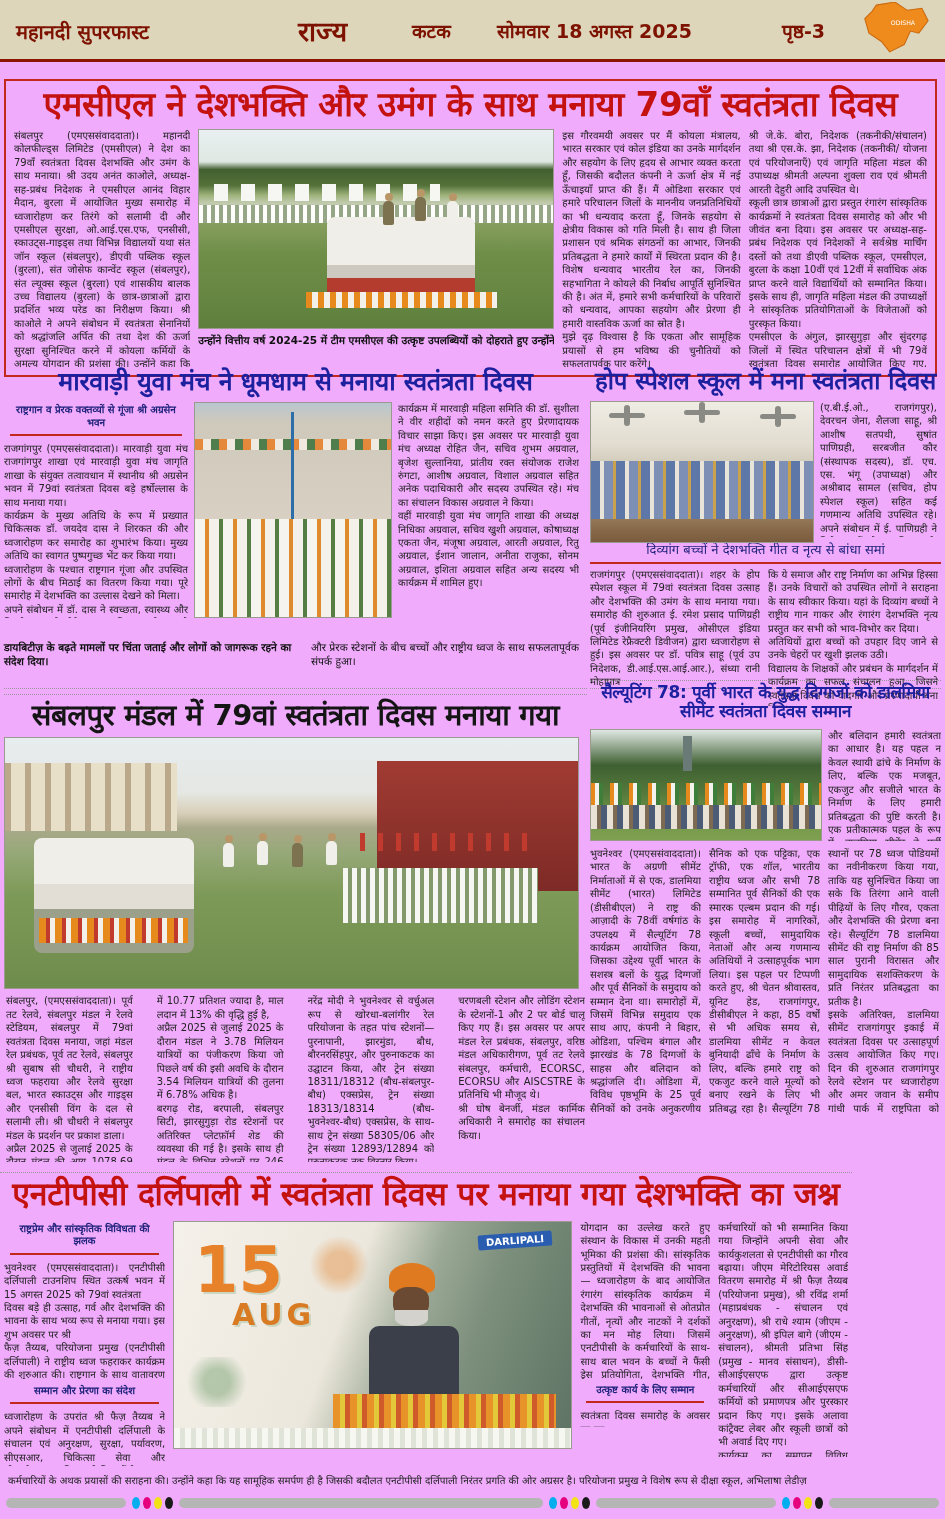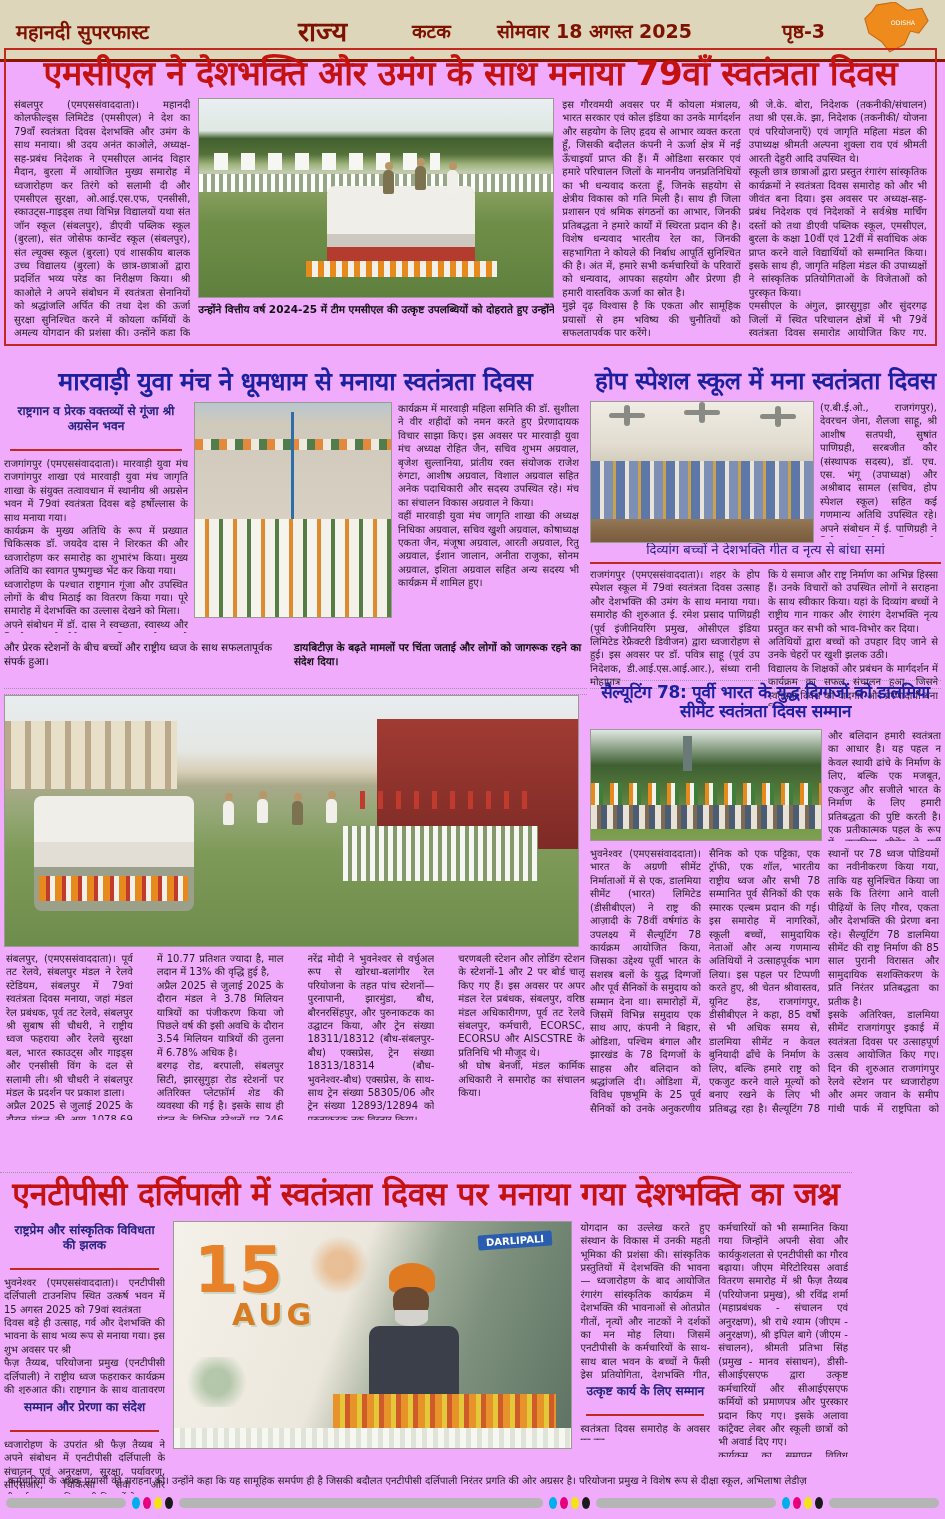--- a/index.html
+++ b/index.html
@@ -16,35 +16,35 @@
   .mh-page{left:782px;top:18px;font-size:19px;}
   .mh-map{position:absolute;left:856px;top:2px;width:84px;height:54px;}
   
   .sect{position:absolute;}
   .head-red{color:#c41210;}
   .head-blue{color:#1c1f9e;}
   .head-blk{color:#151515;}
   .headline{margin:0;text-align:center;font-weight:700;line-height:1.12;letter-spacing:-0.3px;}
   .col{font-size:10px;line-height:13.4px;text-align:justify;white-space:pre-line;
        overflow:hidden;color:#222;}
-  .sub{font-size:12px;line-height:1.25;font-weight:700;color:#23247e;text-align:center;
-       border-bottom:2px solid #c3281e;padding-bottom:15px;margin:2px 6px 6px 6px;}
+  .sub{font-size:10px;line-height:1.25;font-weight:700;color:#23247e;text-align:center;
+       border-bottom:2px solid #c3281e;padding-bottom:5px;margin:2px 6px 6px 6px;}
   .cap{font-size:10.5px;font-weight:700;color:#111;}
   .photo{position:relative;overflow:hidden;border:1px solid #9a9a90;box-sizing:border-box;}
   .dottop{border-top:1px dotted #999;}
   .dotbot{border-bottom:1px dotted #999;}
   .fig{position:absolute;width:11px;height:24px;border-radius:5px 5px 2px 2px;background:#7d7250;}
   .fig::before{content:"";position:absolute;top:-8px;left:2px;width:8px;height:8px;
                border-radius:50%;background:#b99668;}
   .figw{background:#f0efe9;}
   .fan{position:absolute;width:36px;height:5px;background:#8a8a84;border-radius:3px;}
   .fan::before{content:"";position:absolute;left:15px;top:-8px;width:6px;height:21px;
                background:#8a8a84;border-radius:3px;}
   
-  .a1{left:4px;top:48px;width:933px;height:298px;border:2px solid #c3281e;box-sizing:border-box;}
+  .a1{left:4px;top:79px;width:933px;height:298px;border:2px solid #c3281e;box-sizing:border-box;}
   .a1 .headline{font-size:34px;margin:4px 0 6px 0;}
   .a1row{display:flex;gap:8px;padding:0 8px;height:238px;}
   
   .a2{left:4px;top:366px;width:583px;height:322px;}
   .a2 .headline{font-size:25px;margin:2px 0 6px 0;}
   .a2row{display:flex;gap:6px;height:232px;}
   .a2cap{display:flex;gap:14px;margin-top:6px;padding-bottom:5px;}
   .a3{left:590px;top:366px;width:351px;height:322px;}
   .a3 .headline{font-size:24px;margin:2px 0 6px 0;}
   .a3row{display:flex;gap:6px;height:136px;}
@@ -188,22 +188,22 @@
       </div>
       <div class="photo" id="ph-marwari">
         <div class="bunting"></div>
         <div class="pole"></div>
         <div class="women"></div>
       </div>
       <div class="col" style="width:181px;">कार्यक्रम में मारवाड़ी महिला समिति की डॉ. सुशीला ने वीर शहीदों को नमन करते हुए प्रेरणादायक विचार साझा किए। इस अवसर पर मारवाड़ी युवा मंच अध्यक्ष रोहित जैन, सचिव शुभम अग्रवाल, बृजेश सुल्तानिया, प्रांतीय रक्त संयोजक राजेश रुंगटा, आशीष अग्रवाल, विशाल अग्रवाल सहित अनेक पदाधिकारी और सदस्य उपस्थित रहे। मंच का संचालन विकास अग्रवाल ने किया।
 वहीं मारवाड़ी युवा मंच जागृति शाखा की अध्यक्ष निधिका अग्रवाल, सचिव खुशी अग्रवाल, कोषाध्यक्ष एकता जैन, मंजूषा अग्रवाल, आरती अग्रवाल, रितु अग्रवाल, ईशान जालान, अनीता राजुका, सोनम अग्रवाल, इशिता अग्रवाल सहित अन्य सदस्य भी कार्यक्रम में शामिल हुए।</div>
     </div>
     <div class="a2cap">
+      <span class="cap">डायबिटीज़ के बढ़ते मामलों पर चिंता जताई और लोगों को जागरूक रहने का संदेश दिया।</span>
       <span class="cap" style="font-weight:400;">और प्रेरक स्टेशनों के बीच बच्चों और राष्ट्रीय ध्वज के साथ सफलतापूर्वक संपर्क हुआ।</span>
-      <span class="cap">डायबिटीज़ के बढ़ते मामलों पर चिंता जताई और लोगों को जागरूक रहने का संदेश दिया।</span>
     </div>
   </div>
 
   <div class="sect a3 dotbot">
     <h2 class="headline head-blue">होप स्पेशल स्कूल में मना स्वतंत्रता दिवस</h2>
     <div class="a3row">
       <div class="photo" id="ph-hope">
         <div class="fan" style="left:8%;top:8%;"></div>
         <div class="fan" style="left:42%;top:6%;"></div>
         <div class="fan" style="left:76%;top:9%;"></div>
@@ -214,20 +214,21 @@
     <div class="a3cap">दिव्यांग बच्चों ने देशभक्ति गीत व नृत्य से बांधा समां</div>
     <div class="a3body">
       <div class="col" style="width:170px;">राजगंगपुर (एमएससंवाददाता)। शहर के होप स्पेशल स्कूल में 79वां स्वतंत्रता दिवस उत्साह और देशभक्ति की उमंग के साथ मनाया गया। समारोह की शुरुआत ई. रमेश प्रसाद पाणिग्रही (पूर्व इंजीनियरिंग प्रमुख, ओसीएल इंडिया लिमिटेड रेफ्रैक्टरी डिवीजन) द्वारा ध्वजारोहण से हुई। इस अवसर पर डॉ. पवित्र साहू (पूर्व उप निदेशक, डी.आई.एस.आई.आर.), संध्या रानी मोहापात्र</div>
       <div class="col" style="width:170px;">कि ये समाज और राष्ट्र निर्माण का अभिन्न हिस्सा हैं। उनके विचारों को उपस्थित लोगों ने सराहना के साथ स्वीकार किया। यहां के दिव्यांग बच्चों ने राष्ट्रीय गान गाकर और रंगारंग देशभक्ति नृत्य प्रस्तुत कर सभी को भाव-विभोर कर दिया।
 अतिथियों द्वारा बच्चों को उपहार दिए जाने से उनके चेहरों पर खुशी झलक उठी।
 विद्यालय के शिक्षकों और प्रबंधन के मार्गदर्शन में कार्यक्रम का सफल संचालन हुआ, जिसने स्वतंत्रता दिवस को यादगार और प्रेरणादायी बना दिया।</div>
     </div>
   </div>
 
   <div class="sect a4 dottop">
+    <h2 class="headline head-blk">संबलपुर मंडल में 79वां स्वतंत्रता दिवस मनाया गया</h2>
     <div class="photo" id="ph-samb">
       <div class="bldg"></div>
       <div class="redwall"></div>
       <div class="rows"></div>
       <div class="flags"></div>
       <div class="jeep"></div>
       <div class="garland"></div>
       <div class="fig figw" style="left:38%;top:42%;"></div>
       <div class="fig figw" style="left:44%;top:41%;"></div>
       <div class="fig" style="left:50%;top:42%;"></div>

